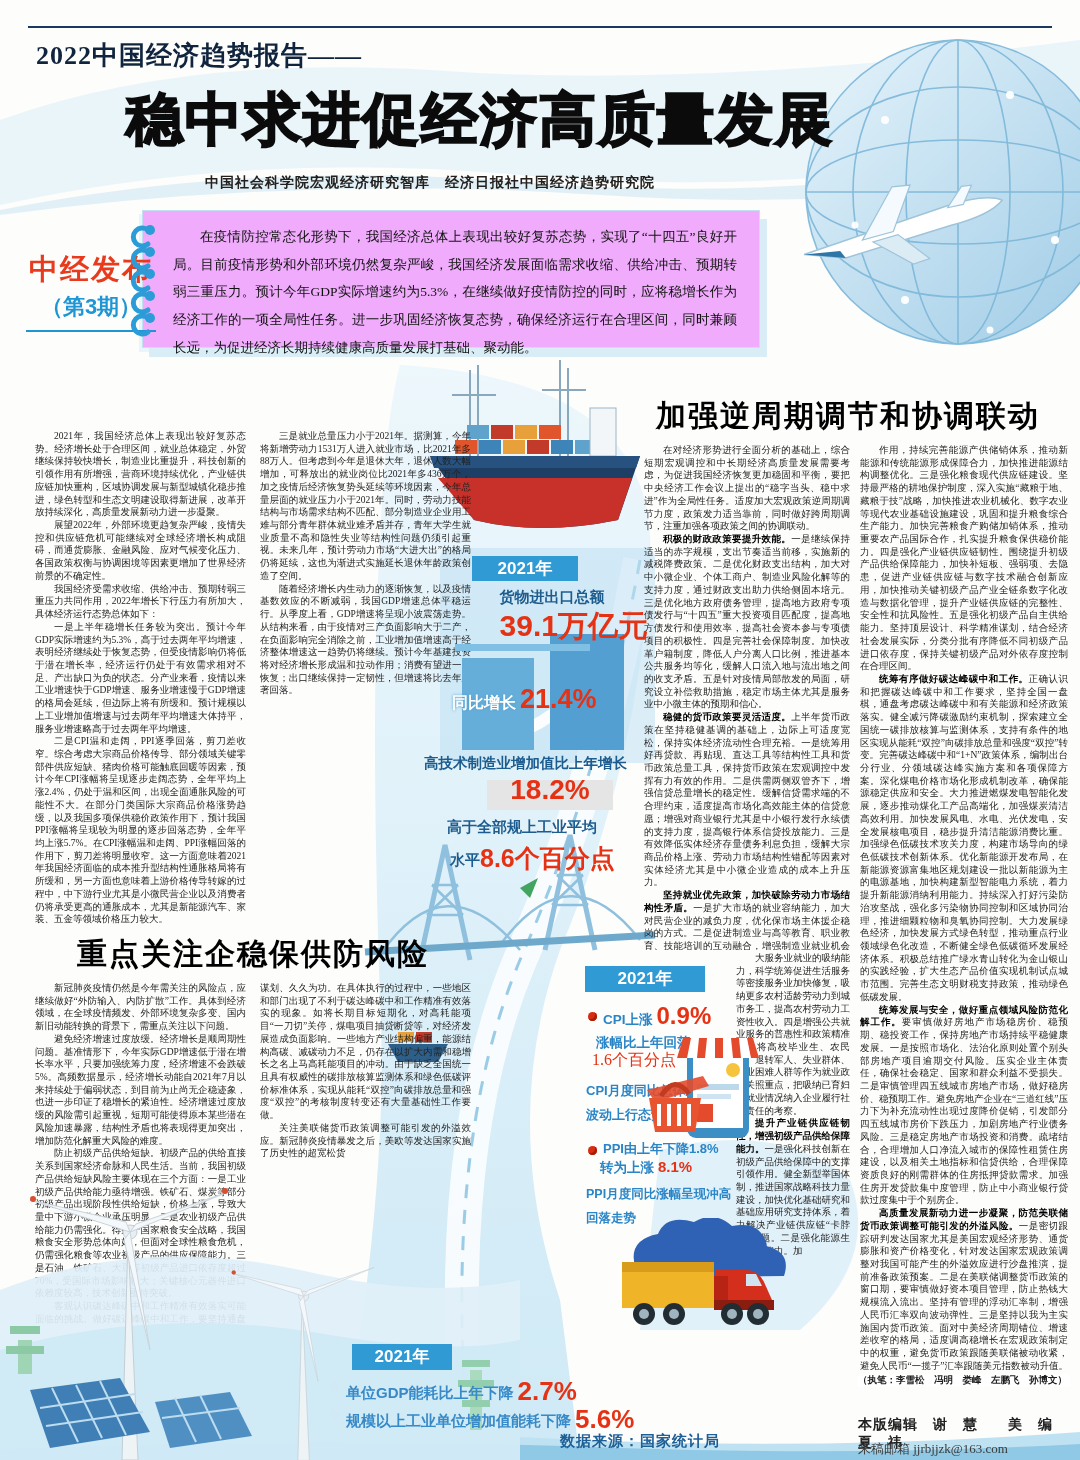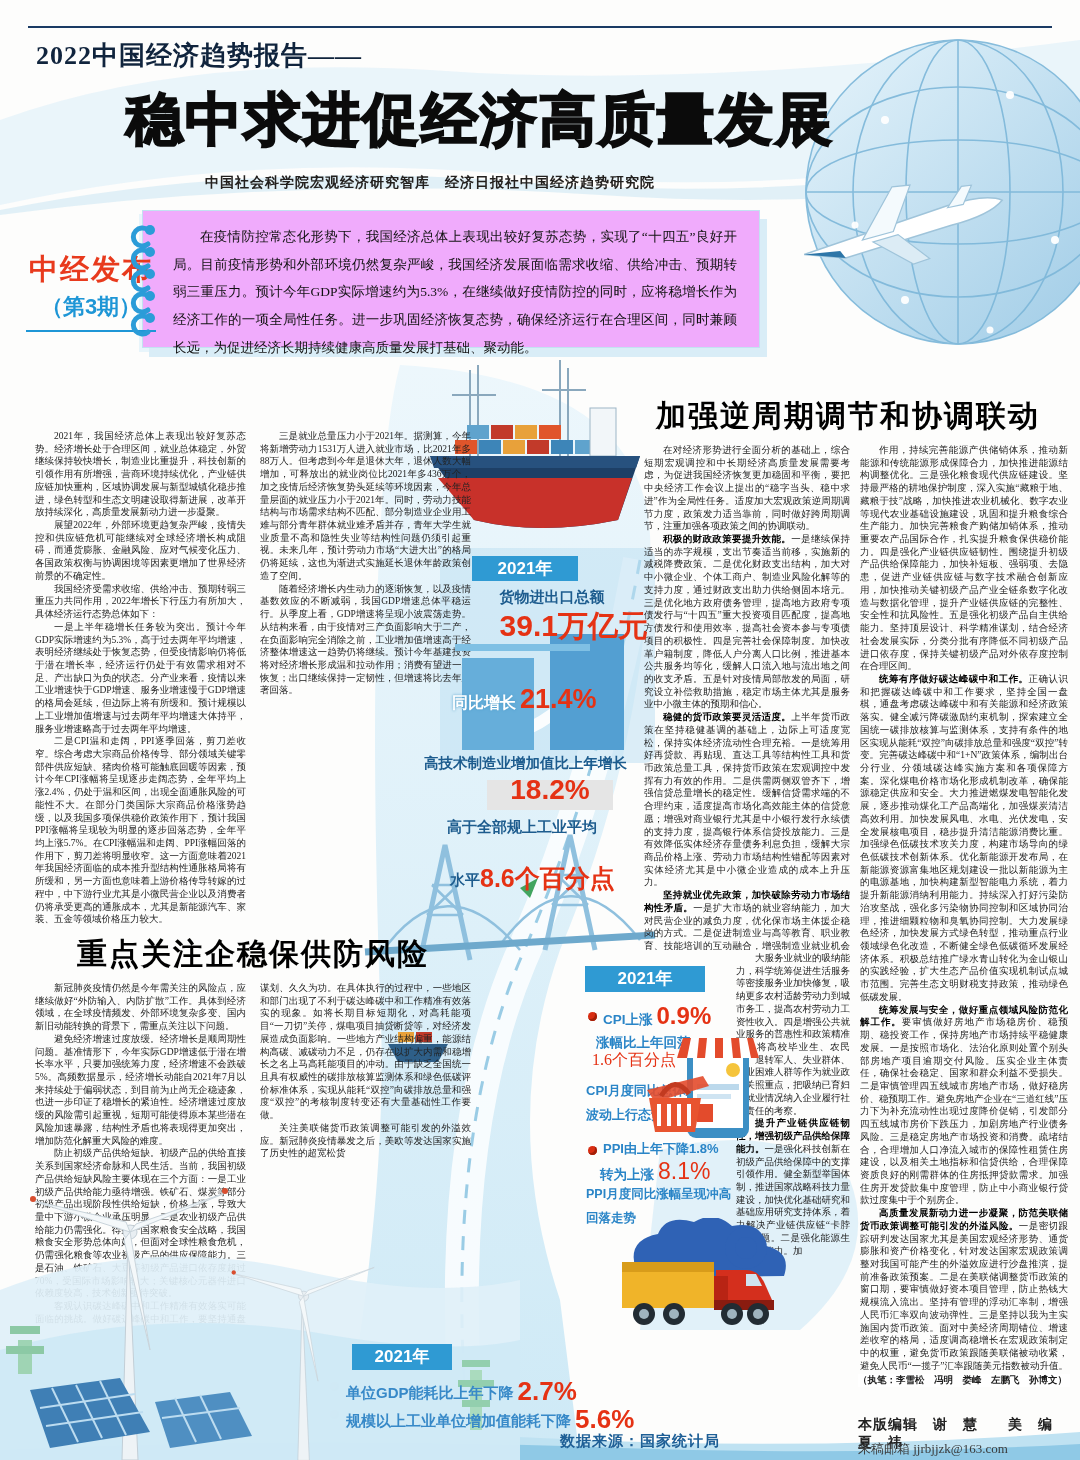--- a/index.html
+++ b/index.html
@@ -50,27 +50,27 @@
   #trade-underline{left:455px;top:644px;width:135px;height:7px;background:#7fc0e4;z-index:6;}
   .bar{position:absolute;z-index:5;}
   #trade-growth{left:452px;top:684px;z-index:7;white-space:nowrap;}
   #trade-growth .g1{color:#fff;font-size:16px;font-weight:bold;font-family:"Liberation Sans",sans-serif;
                     text-shadow:0 0 3px #4d9cc9;}
   #trade-growth .g2{font-size:27px;font-weight:900;font-family:"Liberation Sans",sans-serif;}
   #ht-line1{left:424px;top:754px;font-size:14.5px;z-index:6;}
   #ht-bar{left:487px;top:780px;width:126px;height:30px;background:#e5e5e5;z-index:5;text-align:center;}
   #ht-bar span{font-size:28px;font-weight:900;font-family:"Liberation Sans",sans-serif;line-height:28px;position:relative;top:-4px;}
   #ht-line2{left:447px;top:818px;font-size:15px;z-index:6;}
-  #ht-line3{left:450px;top:840px;font-size:15px;z-index:6;white-space:nowrap;margin-top:20px;}
+  #ht-line3{left:450px;top:840px;font-size:15px;z-index:6;white-space:nowrap;}
   #ht-line3 .big{font-size:25px;font-weight:900;font-family:"Liberation Sans",sans-serif;position:relative;top:2px;}
   
   #cpi-band{left:585px;top:966px;width:120px;height:26px;font-size:17px;line-height:26px;}
   .cpi-row{position:absolute;z-index:6;white-space:nowrap;}
   .cpi-row .sm{font-size:13.5px;}
-  .cpi-row .md{font-size:23px;font-weight:400;font-family:"Liberation Sans",sans-serif;margin-top:26px;}
+  .cpi-row .md{font-size:15px;font-weight:700;font-family:"Liberation Sans",sans-serif;margin-top:26px;}
   .cpi-row .lg{font-size:24px;font-weight:900;font-family:"Liberation Sans",sans-serif;}
   
   #energy-band{left:352px;top:1344px;width:100px;height:26px;font-size:17px;line-height:26px;}
   .en-row{position:absolute;z-index:6;white-space:nowrap;}
   .en-row .lbl{font-size:15px;color:#3789c8;font-family:"Liberation Sans",sans-serif;font-weight:bold;}
   .en-row .val{font-size:26px;font-weight:900;font-family:"Liberation Sans",sans-serif;position:relative;top:2px;}
   #data-source{left:560px;top:1432px;font-size:15px;font-weight:bold;color:#1e5f96;z-index:6;
                font-family:"Liberation Sans",sans-serif;letter-spacing:1px;}
   
   #credit-editors{left:858px;top:1416px;width:214px;font-size:14px;font-weight:bold;color:#222;z-index:6;letter-spacing:1px;}

